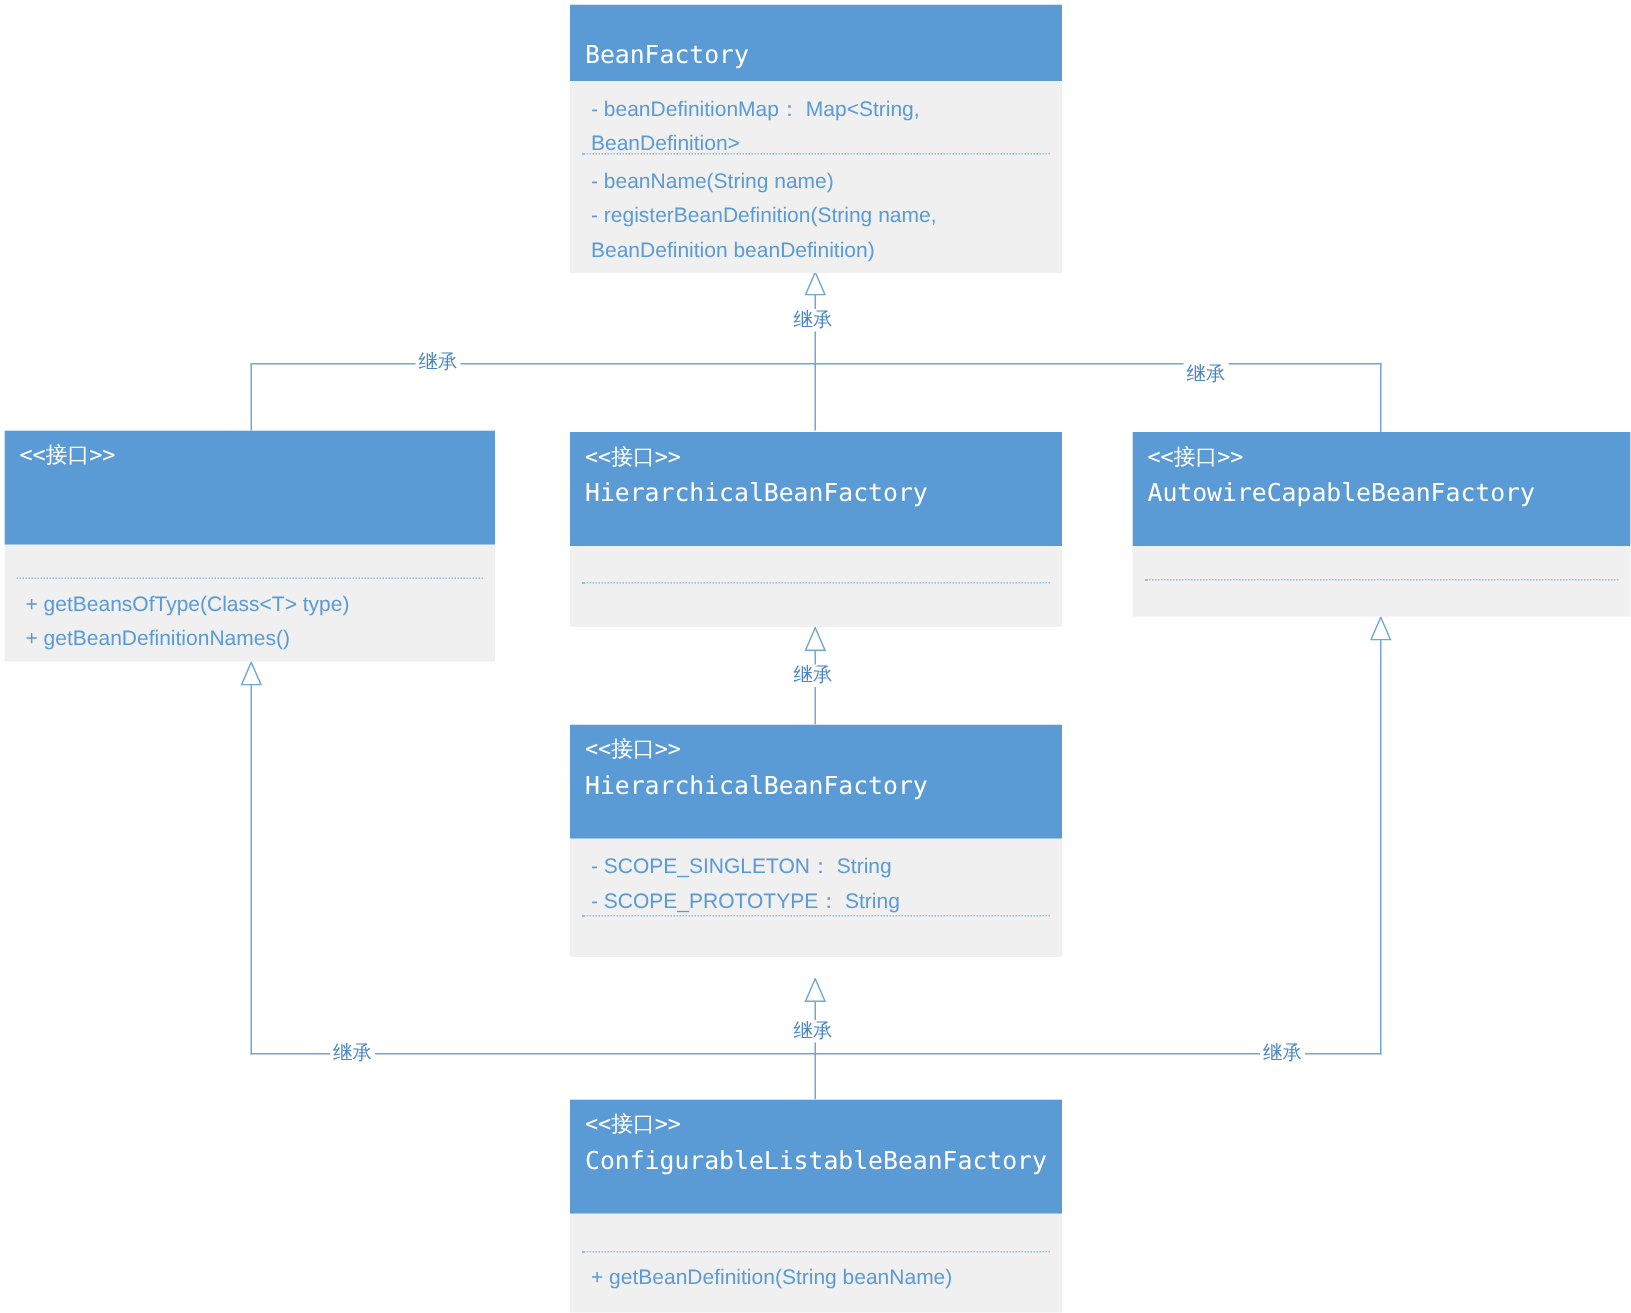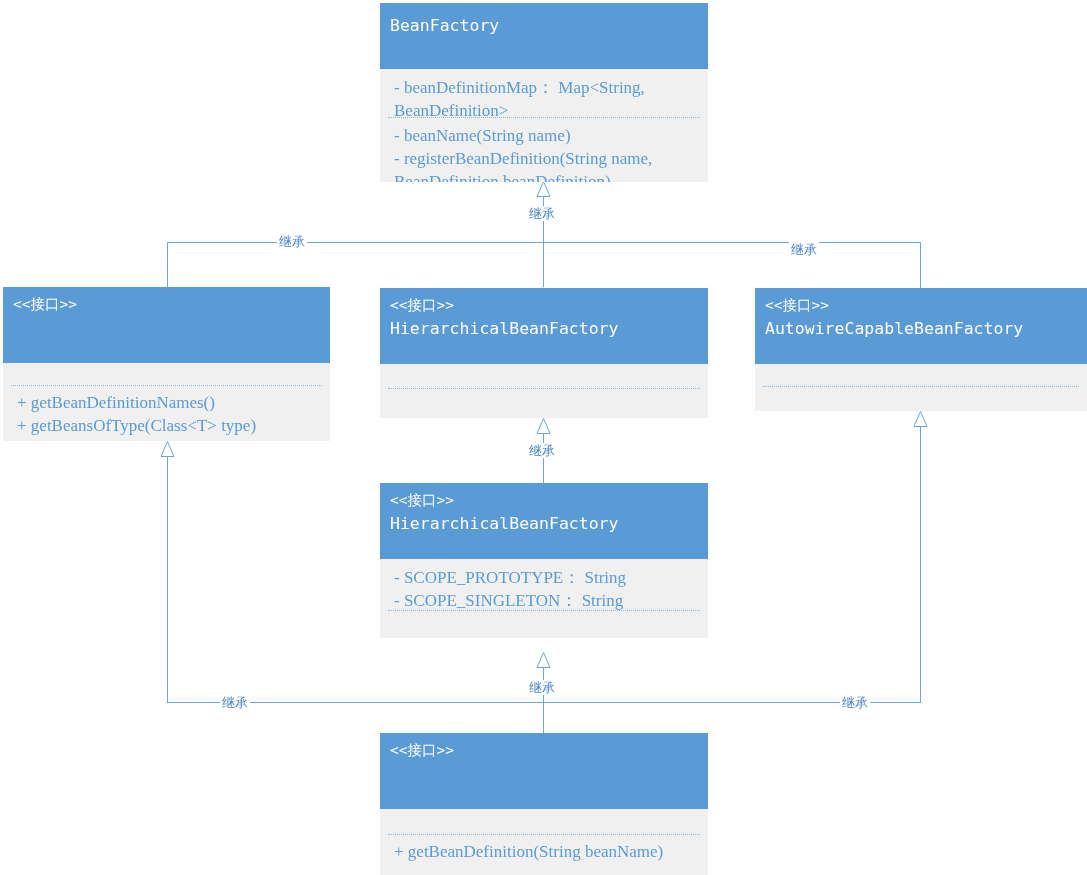--- a/index.html
+++ b/index.html
@@ -44,22 +44,22 @@
   .cls-name {
     display: block;
     font-size: 16.5px;
     line-height: 26px;
     white-space: nowrap;
   }
   .uml-section {
     box-sizing: border-box;
     padding: 4px 10px 5px 14px;
     color: #5b9bd5;
-    font-family: Liberation Serif, serif;
-    font-size: 17px;
+    font-family: Liberation Sans, sans-serif;
+    font-size: 14px;
     line-height: 23px;
   }
   .uml-section.empty {
     padding-top: 0;
     padding-bottom: 0;
   }
   .uml-divider {
     border-top: 1px dotted #8fbde4;
     height: 0;
     margin: 0 8px;
@@ -136,42 +136,42 @@
   <div class="conn-h" style="left:543px; top:702px; width:378px;"></div>
   <div class="conn-v" style="left:920px; top:426px; height:277px;"></div>
   <div class="arrow-wrap" style="left:913px; top:411px;">
     <svg width="15" height="16" viewBox="0 0 15 16">
       <polygon points="7.5,0.5 14,15.5 1,15.5" fill="#ffffff" stroke="#6fa8d8" stroke-width="1"></polygon>
     </svg>
   </div>
   <div class="edge-label" style="left:840px; top:695px;">继承</div>
 
   <div class="uml-box" style="left:380px; top:3px; width:328px; height:179px;">
-    <div class="uml-header" style="height:66px; padding-top:10px;">
+    <div class="uml-header" style="height:51px; padding-top:21px;">
       <span class="cls-name">BeanFactory</span>
     </div>
     <div class="uml-section" style="padding-top:7px; height:48px;">
       <div class="member">- beanDefinitionMap： Map&lt;String, BeanDefinition&gt;</div>
     </div>
     <div class="uml-divider"></div>
     <div class="uml-section" style="padding-top:6px;">
       <div class="member">- beanName(String name)</div>
       <div class="member">- registerBeanDefinition(String name, BeanDefinition beanDefinition)</div>
     </div>
   </div>
 
   <div class="uml-box" style="left:3px; top:287px; width:327px; height:154px;">
     <div class="uml-header" style="height:76px;">
       <span class="stereotype">&lt;&lt;接口&gt;&gt;</span>
     </div>
     <div class="uml-section empty" style="height:22px;"></div>
     <div class="uml-divider"></div>
     <div class="uml-section" style="padding-top:5px;">
+      <div class="member">+ getBeansOfType(Class&lt;T&gt; type)</div>
       <div class="member">+ getBeanDefinitionNames()</div>
-      <div class="member">+ getBeansOfType(Class&lt;T&gt; type)</div>
     </div>
   </div>
 
   <div class="uml-box" style="left:380px; top:288px; width:328px; height:130px;">
     <div class="uml-header" style="height:76px;">
       <span class="stereotype">&lt;&lt;接口&gt;&gt;</span>
       <span class="cls-name">HierarchicalBeanFactory</span>
     </div>
     <div class="uml-section empty" style="height:24px;"></div>
     <div class="uml-divider"></div>
@@ -187,30 +187,31 @@
     <div class="uml-divider"></div>
     <div class="uml-section empty" style="height:24px;"></div>
   </div>
 
   <div class="uml-box" style="left:380px; top:483px; width:328px; height:155px;">
     <div class="uml-header" style="height:76px;">
       <span class="stereotype">&lt;&lt;接口&gt;&gt;</span>
       <span class="cls-name">HierarchicalBeanFactory</span>
     </div>
     <div class="uml-section" style="padding-top:7px; height:51px;">
+      <div class="member">- SCOPE_SINGLETON： String</div>
       <div class="member">- SCOPE_PROTOTYPE： String</div>
-      <div class="member">- SCOPE_SINGLETON： String</div>
     </div>
     <div class="uml-divider"></div>
     <div class="uml-section empty" style="height:26px;"></div>
   </div>
 
   <div class="uml-box" style="left:380px; top:733px; width:328px; height:142px;">
     <div class="uml-header" style="height:76px;">
       <span class="stereotype">&lt;&lt;接口&gt;&gt;</span>
+      <span class="cls-name">ConfigurableListableBeanFactory</span>
     </div>
     <div class="uml-section empty" style="height:25px;"></div>
     <div class="uml-divider"></div>
     <div class="uml-section" style="padding-top:5px;">
       <div class="member">+ getBeanDefinition(String beanName)</div>
     </div>
   </div>
 
 </div>
 

